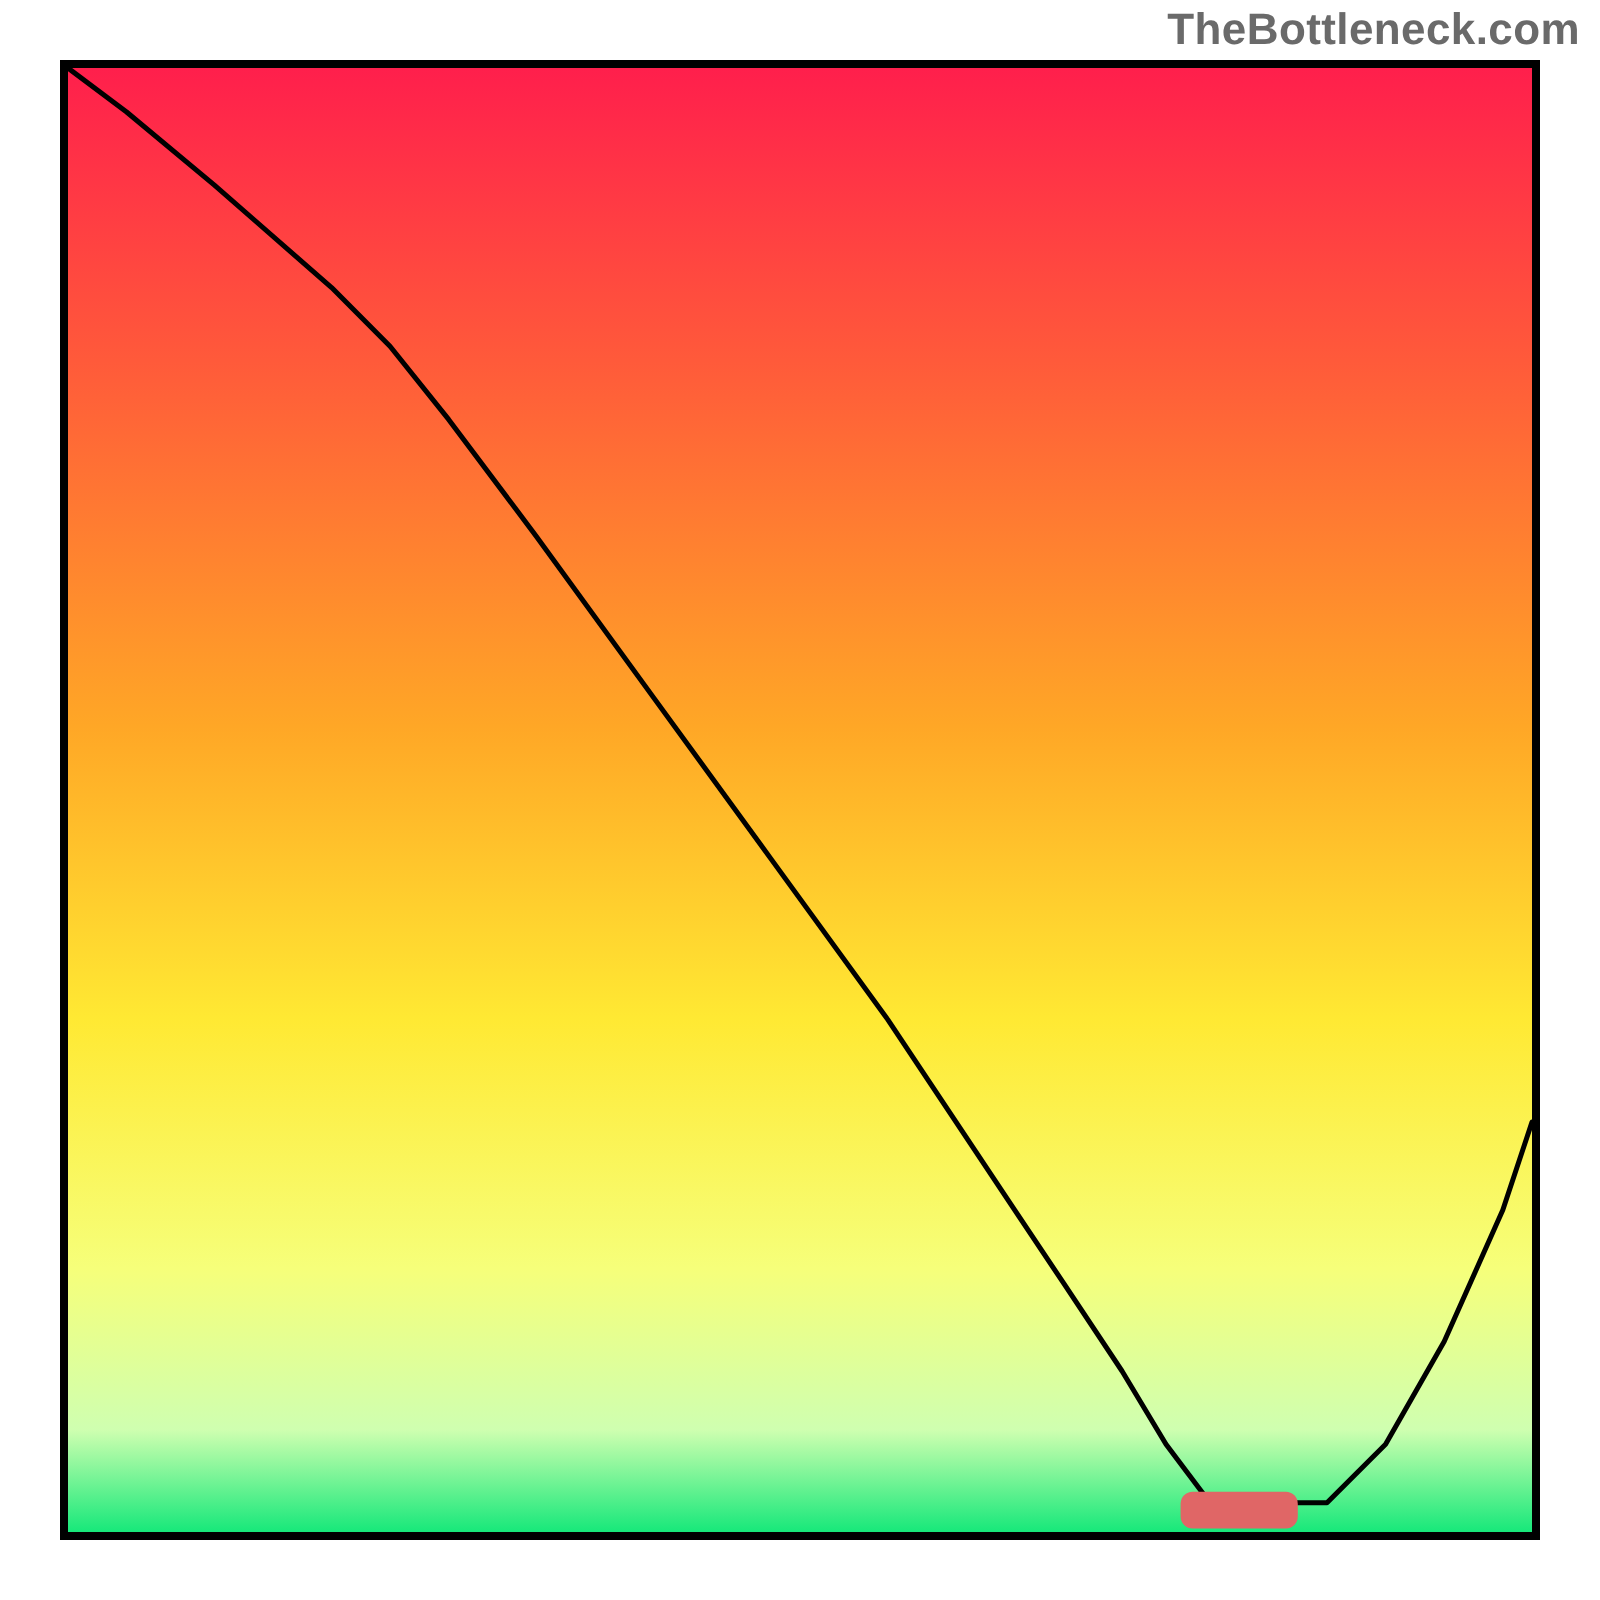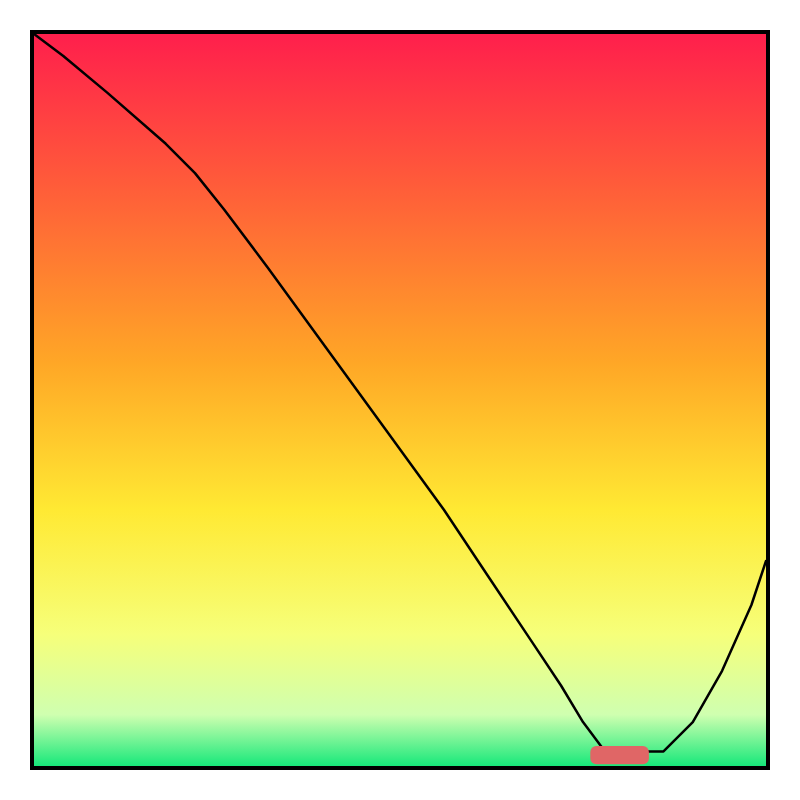--- a/index.html
+++ b/index.html
@@ -49,20 +49,21 @@
   }
   .marker {
     position: absolute;
   }
 </style>
 </head>
 <body>
 
 <div class="frame">
 
+  <div class="watermark">TheBottleneck.com</div>
 
   <div class="plot-outer">
 
     <svg class="gradient" viewBox="0 0 732 732" preserveAspectRatio="none">
       <defs>
         <linearGradient id="bg-grad" x1="0" y1="0" x2="0" y2="1">
             <stop offset="0%" stop-color="#ff1f4c"></stop>
             <stop offset="20%" stop-color="#ff5a3a"></stop>
             <stop offset="45%" stop-color="#ffa726"></stop>
             <stop offset="65%" stop-color="#ffe933"></stop>

